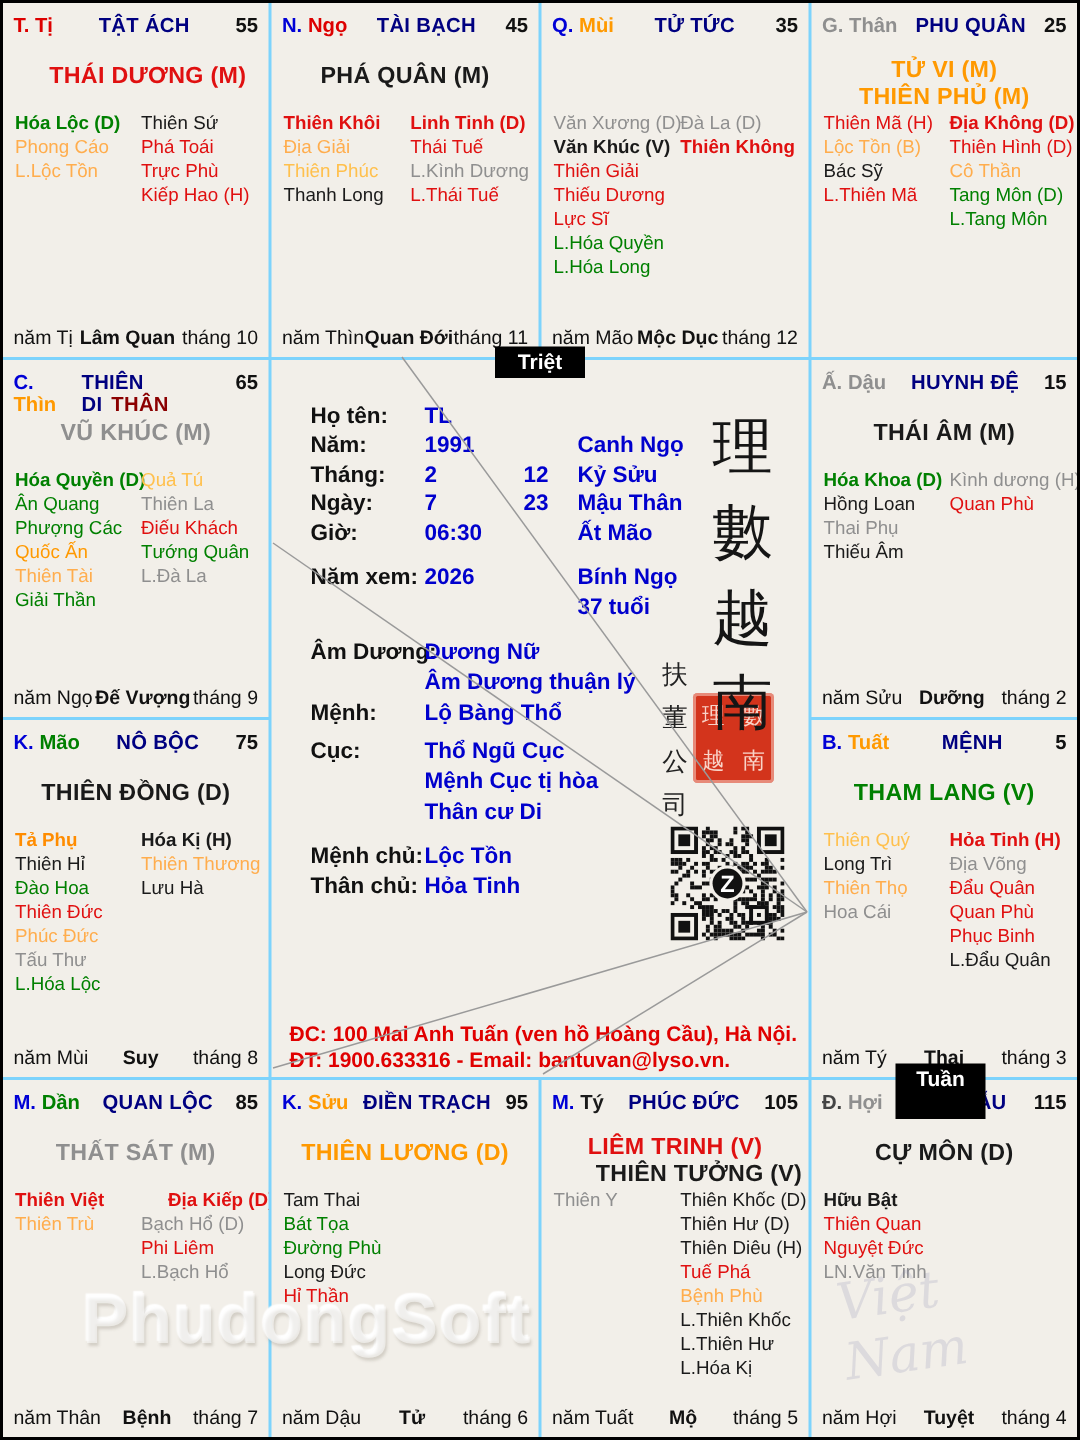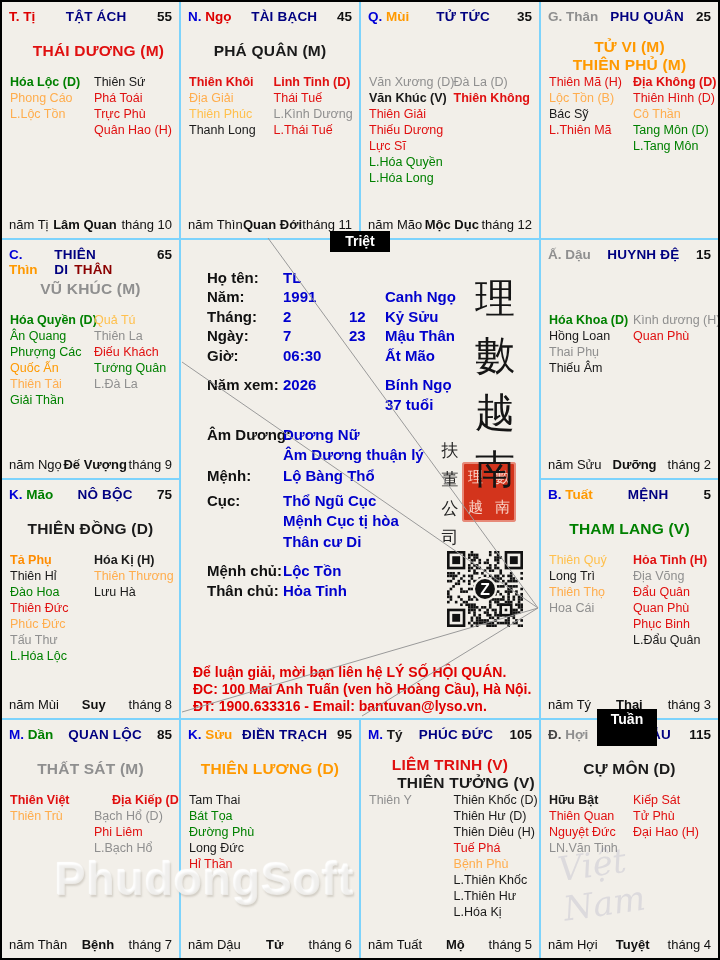--- a/index.html
+++ b/index.html
@@ -75,21 +75,21 @@
         </div>
         <div class="colL">
           <div class="star b" style="color: rgb(0, 128, 0);">Hóa Lộc (D)</div>
           <div class="star" style="color: rgb(255, 173, 77);">Phong Cáo</div>
           <div class="star" style="color: rgb(255, 173, 77);">L.Lộc Tồn</div>
         </div>
         <div class="colR">
           <div class="star" style="color: rgb(26, 26, 26);">Thiên Sứ</div>
           <div class="star" style="color: rgb(224, 16, 16);">Phá Toái</div>
           <div class="star" style="color: rgb(224, 16, 16);">Trực Phù</div>
-          <div class="star" style="color: rgb(224, 16, 16);">Quân Hao (H)</div>
+          <div class="star" style="color: rgb(224, 16, 16);">Kiếp Hao (H)</div>
         </div>
         <div class="cfoot">
           <span>năm Tị</span>
           <span class="van">Lâm Quan</span>
           <span>tháng 10</span>
         </div>
       </div>
     <div class="cell">
         <div class="chead">
           <span><span style="color: rgb(0, 0, 214);">N. </span><span style="color: rgb(221, 0, 0);">Ngọ</span></span>
@@ -586,30 +586,32 @@
             <rect x="0" y="22" width="7" height="7" fill="#111"></rect>
             <rect x="1" y="23" width="5" height="5" fill="#f2efe9"></rect>
             <rect x="2" y="24" width="3" height="3" fill="#111"></rect>
             <rect x="20" y="20" width="5" height="5" fill="#111"></rect>
             <rect x="21" y="21" width="3" height="3" fill="#f2efe9"></rect>
             <rect x="22" y="22" width="1" height="1" fill="#111"></rect>
             <circle cx="14.5" cy="14.5" r="4.6" fill="#f2efe9"></circle>
             <circle cx="14.5" cy="14.5" r="3.8" fill="#111"></circle>
             <text x="14.5" y="16.6" text-anchor="middle" font-size="6" font-weight="bold" fill="#fff" font-family="Liberation Sans, sans-serif">Z</text>
           </svg></div>
-      <div class="contact" style="top:424px">Để luận giải, mời bạn liên hệ LÝ SỐ HỘI QUÁN.</div>
       <div class="contact" style="top:441px">ĐC: 100 Mai Anh Tuấn (ven hồ Hoàng Cầu), Hà Nội.</div>
       <div class="contact" style="top:458px">ĐT: 1900.633316 - Email: bantuvan@lyso.vn.</div>
     </div>
 
     <div class="cell">
         <div class="chead">
           <span><span style="color: rgb(143, 143, 143);">Ấ. </span><span style="color: rgb(143, 143, 143);">Dậu</span></span>
           <span class="pal">HUYNH ĐỆ</span>
           <span class="num">15</span>
+        </div>
+        <div class="cmain" style="top: 40px;">
+          <div style="color: rgb(26, 26, 26);">THÁI ÂM (M)</div>
         </div>
         <div class="colL">
           <div class="star b" style="color: rgb(0, 128, 0);">Hóa Khoa (D)</div>
           <div class="star" style="color: rgb(26, 26, 26);">Hồng Loan</div>
           <div class="star" style="color: rgb(143, 143, 143);">Thai Phụ</div>
           <div class="star" style="color: rgb(26, 26, 26);">Thiếu Âm</div>
         </div>
         <div class="colR">
           <div class="star" style="color: rgb(143, 143, 143);">Kình dương (H)</div>
           <div class="star" style="color: rgb(224, 16, 16);">Quan Phù</div>
@@ -762,25 +764,20 @@
           <span class="num">115</span>
         </div>
         <div class="cmain" style="top: 40px;">
           <div style="color: rgb(26, 26, 26);">CỰ MÔN (D)</div>
         </div>
         <div class="colL">
           <div class="star b" style="color: rgb(26, 26, 26);">Hữu Bật</div>
           <div class="star" style="color: rgb(224, 16, 16);">Thiên Quan</div>
           <div class="star" style="color: rgb(224, 16, 16);">Nguyệt Đức</div>
           <div class="star" style="color: rgb(143, 143, 143);">LN.Văn Tinh</div>
-        </div>
-        <div class="colR">
-          <div class="star" style="color: rgb(224, 16, 16);">Kiếp Sát</div>
-          <div class="star" style="color: rgb(224, 16, 16);">Tử Phù</div>
-          <div class="star" style="color: rgb(224, 16, 16);">Đại Hao (H)</div>
         </div>
         <div class="cfoot">
           <span>năm Hợi</span>
           <span class="van">Tuyệt</span>
           <span>tháng 4</span>
         </div>
       </div>
   </div>
 
   <svg id="lines" width="720" height="960">

